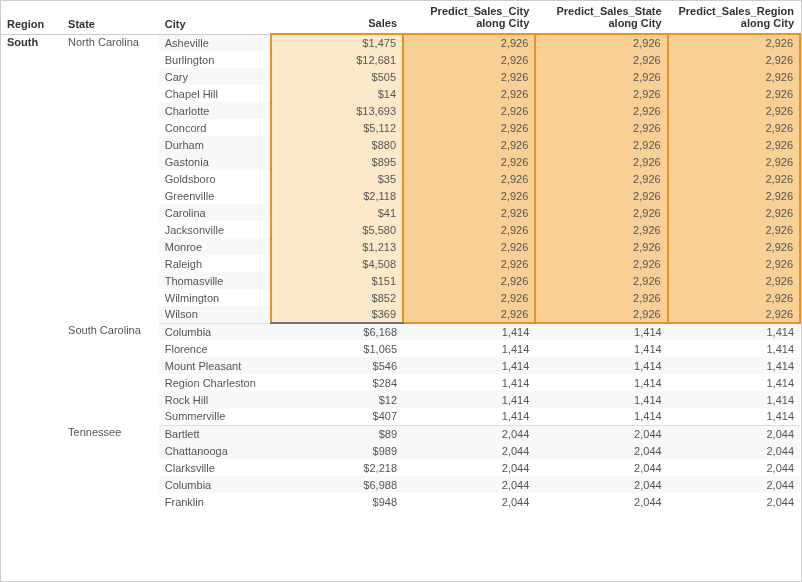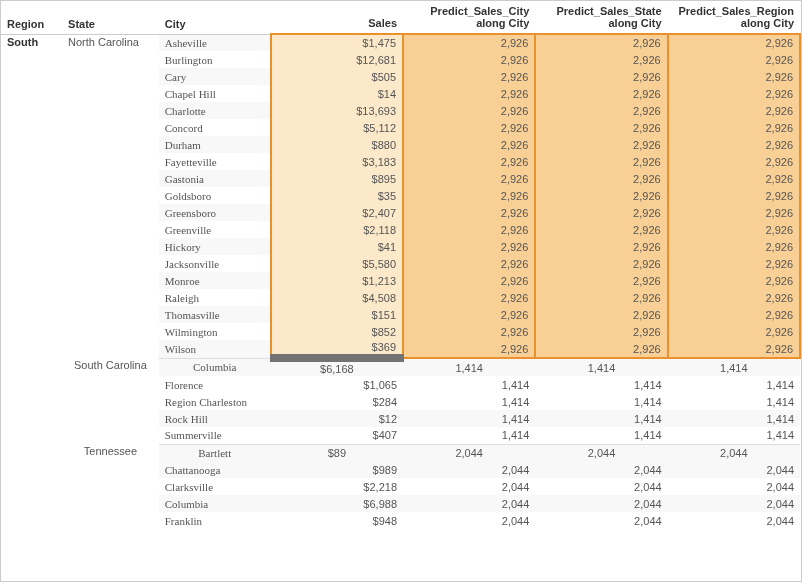--- a/index.html
+++ b/index.html
@@ -34,49 +34,49 @@
   }
   th.num { text-align: right; }
   td {
     padding: 1px 6px;
     height: 17px;
     vertical-align: middle;
     font-size: 11px;
     white-space: nowrap;
     overflow: hidden;
   }
-  td.dim { color: #555; font-family: Liberation Serif, serif; }
+  td.dim { color: #555; }
   td.num { text-align: right; color: #555; }
   td.region { font-weight: bold; color:#333; vertical-align: top; }
   td.state { color:#555; vertical-align: top; }
   tr.stripe-even td.cell-bg { background: #f8f8f8; }
   tr.stripe-odd td.cell-bg { background: #fff; }
 
   
   tr.hl td.col-sales { background: #fce9ca; }
   tr.hl td.col-pcity, tr.hl td.col-pstate, tr.hl td.col-pregion { background: #f8cf94; }
 
   
   tr.hl-first td.col-sales   { border-top: 2px solid #e8912d; }
-  tr.hl-last  td.col-sales   { border-bottom: 8px solid #737373; }
+  tr.hl-last  td.col-sales   { border-bottom: 2px solid #737373; }
   tr.hl td.col-sales   { border-left: 2px solid #e8912d; border-right: 2px solid #e8912d; }
 
   tr.hl-first td.col-pcity   { border-top: 2px solid #e8912d; }
   tr.hl-last  td.col-pcity   { border-bottom: 2px solid #e8912d; }
   tr.hl td.col-pcity   { border-left: 2px solid #e8912d; border-right: 2px solid #e8912d; }
 
   tr.hl-first td.col-pstate  { border-top: 2px solid #e8912d; }
   tr.hl-last  td.col-pstate  { border-bottom: 2px solid #e8912d; }
   tr.hl td.col-pstate  { border-left: 2px solid #e8912d; border-right: 2px solid #e8912d; }
 
   tr.hl-first td.col-pregion { border-top: 2px solid #e8912d; }
   tr.hl-last  td.col-pregion { border-bottom: 2px solid #e8912d; }
   tr.hl td.col-pregion { border-left: 2px solid #e8912d; border-right: 2px solid #e8912d; }
 
-  .state-border td { border-top: 1px solid #ddd; text-align: center; }
+  .state-border td { border-top: 1px solid #ddd; }
   .state-border td.region, .state-border td.state { border-top: none; }
 
   col.c-region { width: 60px; }
   col.c-state  { width: 95px; }
   col.c-city   { width: 110px; }
   col.c-sales  { width: 130px; }
   col.c-p      { width: 130px; }
 </style>
 </head>
 <body>
@@ -160,69 +160,51 @@
         </tr>
         <tr class="stripe-even hl">
           <td class="region"></td>
           <td class="state"></td>
           <td class="dim cell-bg">Durham</td>
           <td class="num cell-bg col-sales">$880</td>
           <td class="num cell-bg col-pcity">2,926</td>
           <td class="num cell-bg col-pstate">2,926</td>
           <td class="num cell-bg col-pregion">2,926</td>
         </tr>
-        <tr class="stripe-odd hl">
-          <td class="region"></td>
-          <td class="state"></td>
-          <td class="dim cell-bg">Fayetteville</td>
-          <td class="num cell-bg col-sales">$3,183</td>
-          <td class="num cell-bg col-pcity">2,926</td>
-          <td class="num cell-bg col-pstate">2,926</td>
-          <td class="num cell-bg col-pregion">2,926</td>
-        </tr>
         <tr class="stripe-even hl">
           <td class="region"></td>
           <td class="state"></td>
           <td class="dim cell-bg">Gastonia</td>
           <td class="num cell-bg col-sales">$895</td>
           <td class="num cell-bg col-pcity">2,926</td>
           <td class="num cell-bg col-pstate">2,926</td>
           <td class="num cell-bg col-pregion">2,926</td>
         </tr>
         <tr class="stripe-odd hl">
           <td class="region"></td>
           <td class="state"></td>
           <td class="dim cell-bg">Goldsboro</td>
           <td class="num cell-bg col-sales">$35</td>
           <td class="num cell-bg col-pcity">2,926</td>
           <td class="num cell-bg col-pstate">2,926</td>
           <td class="num cell-bg col-pregion">2,926</td>
         </tr>
-        <tr class="stripe-even hl">
-          <td class="region"></td>
-          <td class="state"></td>
-          <td class="dim cell-bg">Greensboro</td>
-          <td class="num cell-bg col-sales">$2,407</td>
-          <td class="num cell-bg col-pcity">2,926</td>
-          <td class="num cell-bg col-pstate">2,926</td>
-          <td class="num cell-bg col-pregion">2,926</td>
-        </tr>
         <tr class="stripe-odd hl">
           <td class="region"></td>
           <td class="state"></td>
           <td class="dim cell-bg">Greenville</td>
           <td class="num cell-bg col-sales">$2,118</td>
           <td class="num cell-bg col-pcity">2,926</td>
           <td class="num cell-bg col-pstate">2,926</td>
           <td class="num cell-bg col-pregion">2,926</td>
         </tr>
         <tr class="stripe-even hl">
           <td class="region"></td>
           <td class="state"></td>
-          <td class="dim cell-bg">Hickory</td>
+          <td class="dim cell-bg">Carolina</td>
           <td class="num cell-bg col-sales">$41</td>
           <td class="num cell-bg col-pcity">2,926</td>
           <td class="num cell-bg col-pstate">2,926</td>
           <td class="num cell-bg col-pregion">2,926</td>
         </tr>
         <tr class="stripe-odd hl">
           <td class="region"></td>
           <td class="state"></td>
           <td class="dim cell-bg">Jacksonville</td>
           <td class="num cell-bg col-sales">$5,580</td>
@@ -286,20 +268,29 @@
         </tr>
         <tr class="stripe-odd">
           <td class="region"></td>
           <td class="state"></td>
           <td class="dim cell-bg">Florence</td>
           <td class="num cell-bg col-sales">$1,065</td>
           <td class="num cell-bg col-pcity">1,414</td>
           <td class="num cell-bg col-pstate">1,414</td>
           <td class="num cell-bg col-pregion">1,414</td>
         </tr>
+        <tr class="stripe-even">
+          <td class="region"></td>
+          <td class="state"></td>
+          <td class="dim cell-bg">Mount Pleasant</td>
+          <td class="num cell-bg col-sales">$546</td>
+          <td class="num cell-bg col-pcity">1,414</td>
+          <td class="num cell-bg col-pstate">1,414</td>
+          <td class="num cell-bg col-pregion">1,414</td>
+        </tr>
         <tr class="stripe-odd">
           <td class="region"></td>
           <td class="state"></td>
           <td class="dim cell-bg">Region Charleston</td>
           <td class="num cell-bg col-sales">$284</td>
           <td class="num cell-bg col-pcity">1,414</td>
           <td class="num cell-bg col-pstate">1,414</td>
           <td class="num cell-bg col-pregion">1,414</td>
         </tr>
         <tr class="stripe-even">

